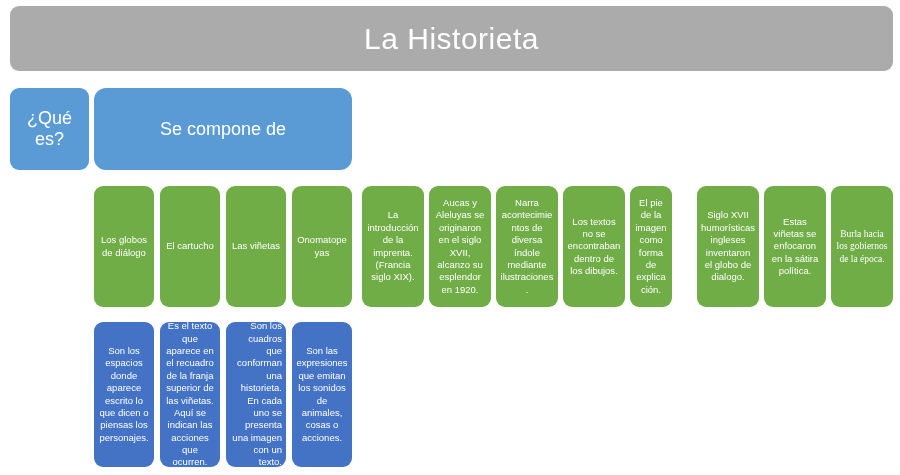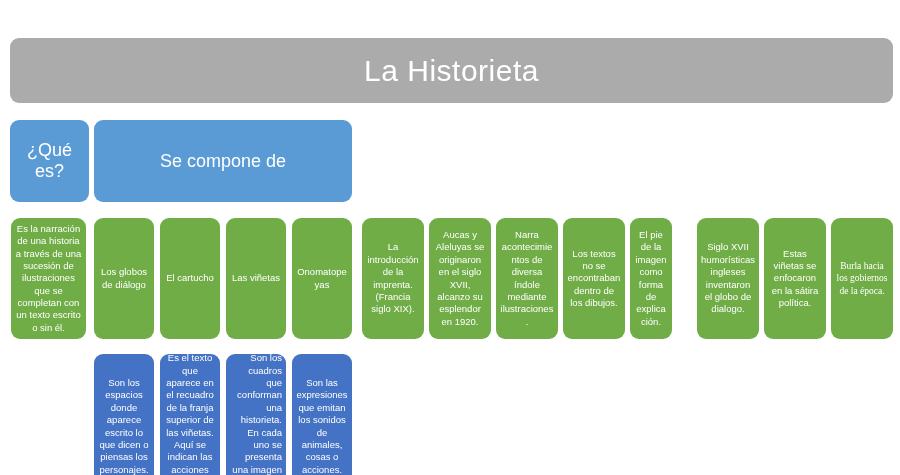--- a/index.html
+++ b/index.html
@@ -2,29 +2,29 @@
 <html><head>
 <meta charset="utf-8">
 <style>
   html,body{margin:0;padding:0;background:#ffffff;}
   .canvas{
     position:relative;width:900px;height:475px;background:#ffffff;
     font-family:"Liberation Sans",sans-serif;overflow:hidden;
   }
   .box{
     position:absolute;box-sizing:border-box;border-radius:9px;color:#ffffff;
-    display:flex;align-items:center;justify-content:center;text-align:center;margin-top:32px;
+    display:flex;align-items:center;justify-content:center;text-align:center;
   }
   .banner{
     left:10px;top:6px;width:883px;height:65px;background:#ababab;
     font-size:30px;letter-spacing:0.5px;
   }
   .hdr{top:88px;height:82px;background:#5b9bd5;font-size:18px;padding:2px 6px;}
   .hdr-what{left:10px;width:79px;}
-  .hdr-comp{left:94px;width:258px;}
+  .hdr-comp{left:94px;width:258px;border-radius:12px;}
   .hdr-evo{left:362px;width:531px;}
   .green{
     top:186px;height:121px;background:#70ad47;font-size:9.5px;line-height:1.3;
     padding:4px 4px;overflow-wrap:break-word;word-break:break-word;
   }
   .detail{
     top:322px;height:145px;background:#4472c4;font-size:9.5px;line-height:1.3;
     padding:4px 4px;overflow-wrap:break-word;word-break:break-word;
   }
   .g-def{left:11px;width:75px;}
@@ -40,21 +40,20 @@
 
 <div class="canvas">
 
   <div class="box banner">
     <span>La Historieta</span>
   </div>
 
   <div class="box hdr hdr-what">¿Qué es?</div>
   <div class="box hdr hdr-comp">Se compone de</div>
 
-  <div class="box green g-def">Es la narración de una historia a través de una sucesión de ilustraciones que se completan con un texto escrito o sin él.</div>
 
   <div class="box green c0">Los globos de diálogo</div>
   <div class="box green c1">El cartucho</div>
   <div class="box green c2">Las viñetas</div>
   <div class="box green c3">Onomatopeyas</div>
 
   <div class="box green e0">La introducción de la imprenta. (Francia siglo XIX).</div>
   <div class="box green e1">Aucas y Aleluyas se originaron en el siglo XVII, alcanzo su esplendor en 1920.</div>
   <div class="box green e2">Narra acontecimientos de diversa índole mediante ilustraciones.</div>
   <div class="box green e3">Los textos no se encontraban dentro de los dibujos.</div>

